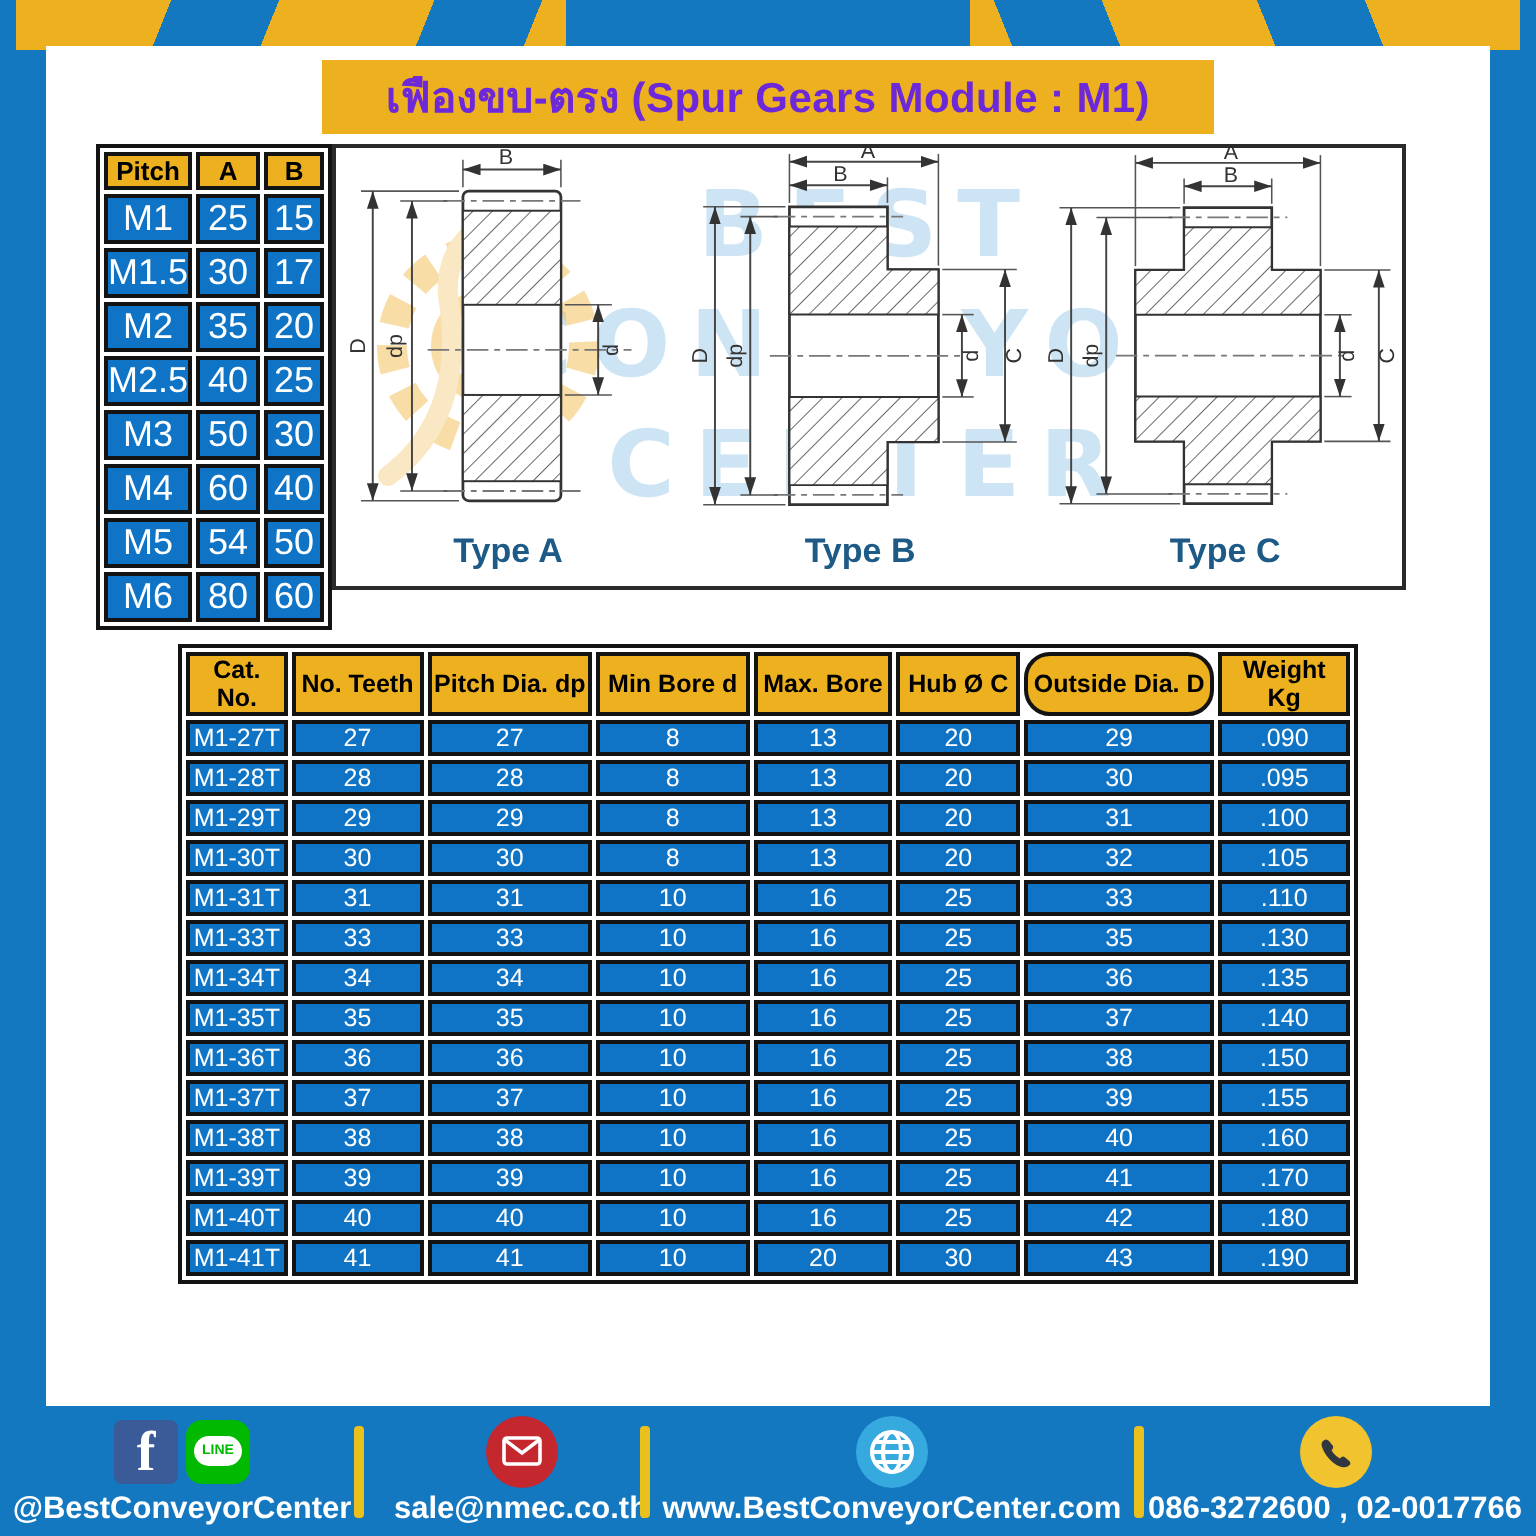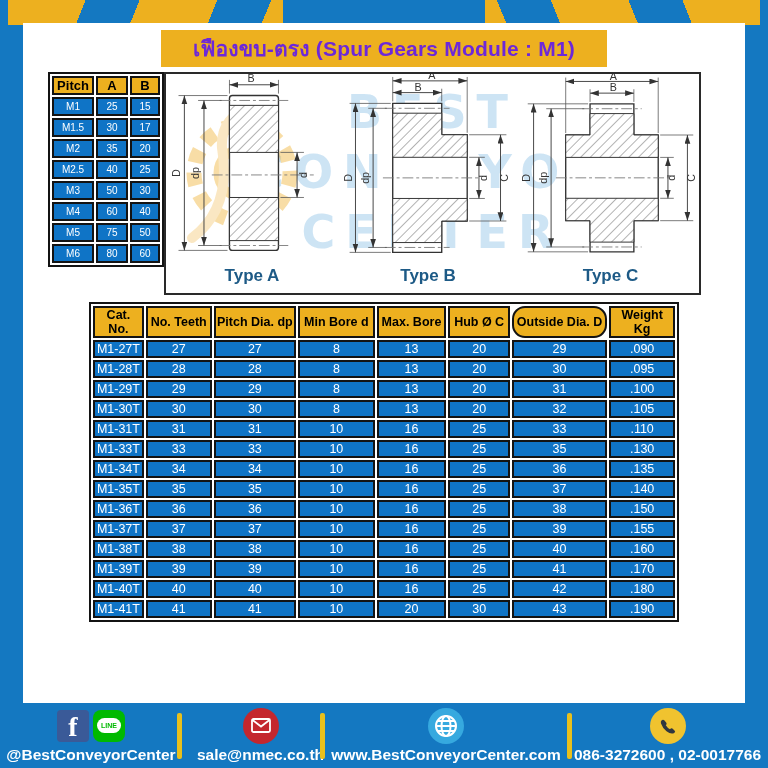--- a/index.html
+++ b/index.html
@@ -28,21 +28,21 @@
 
   .row1 { display:flex; align-items:flex-start; margin:5px 0 0 25px; }
 
   .tbl-wrap { border:2px solid #131313; background:#fff; }
   table { border-collapse:separate; border-spacing:2px; background:#fff; }
   th, td { border:2px solid #131313; text-align:center; vertical-align:middle; }
   th { background:#edb01f; color:#000000; font-weight:bold; }
   td { background:#0f74c6; color:#ffffff; font-weight:normal; }
 
   .pitch-table th { font-size:13px; height:19px; }
-  .pitch-table td { font-size:10px; height:19px; }
+  .pitch-table td { font-size:18px; height:19px; }
   .pitch-table th:nth-child(1){ width:42px; }
   .pitch-table th:nth-child(2){ width:32px; }
   .pitch-table th:nth-child(3){ width:30px; }
 
   .draw-box {
     width:537px; height:223px; border:2px solid #2a2a2a; background:#fff;
     position:relative; overflow:hidden; display:flex;
   }
   .wm-text {
     position:absolute; left:0; top:8px; width:100%;
@@ -150,21 +150,21 @@
               <td>50</td>
               <td>30</td>
             </tr>
             <tr>
               <td>M4</td>
               <td>60</td>
               <td>40</td>
             </tr>
             <tr>
               <td>M5</td>
-              <td>75</td>
+              <td>54</td>
               <td>50</td>
             </tr>
             <tr>
               <td>M6</td>
               <td>80</td>
               <td>60</td>
             </tr>
           </tbody>
       </table>
     </div>

